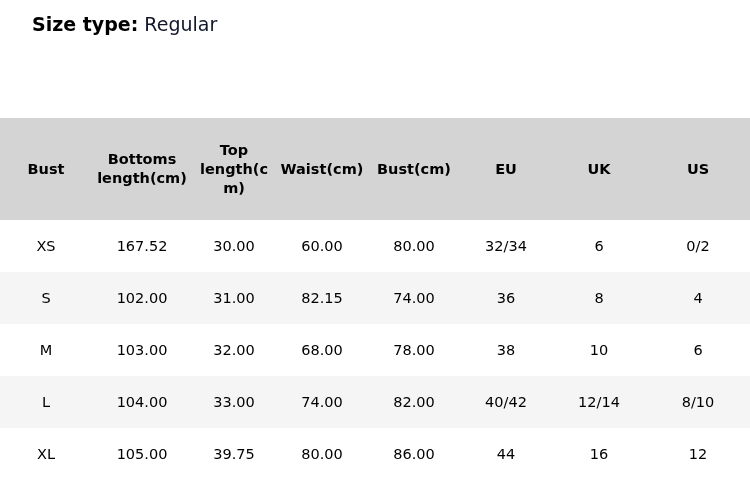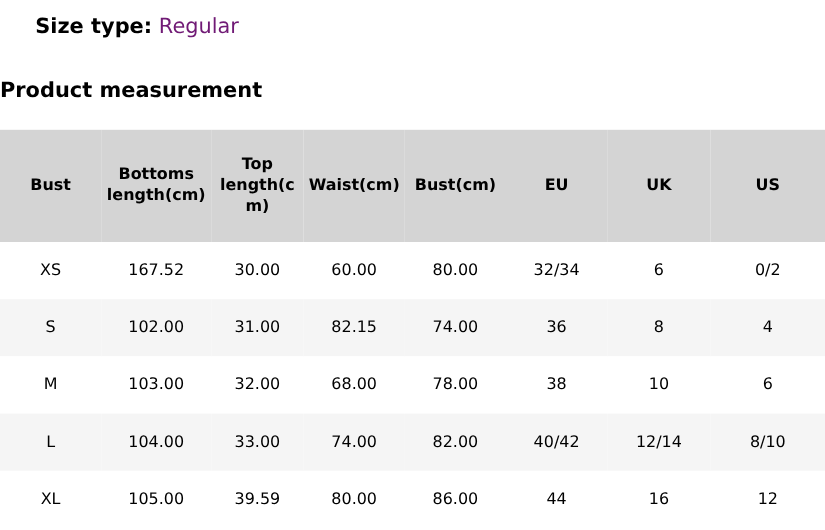--- a/index.html
+++ b/index.html
@@ -25,21 +25,21 @@
     line-height: 24px;
     white-space: nowrap;
   }
   .size-type-label {
     font-weight: bold;
     color: #000000;
     margin-left: 32px;
   }
   .size-type-value {
     font-weight: normal;
-    color: #701a75;
+    color: #0f172a;
   }
   .section-title {
     position: absolute;
     left: 0;
     top: 70px;
     font-size: 19px;
     line-height: 24px;
     font-weight: bold;
     color: #000000;
     white-space: nowrap;
@@ -94,21 +94,20 @@
 </head>
 <body>
 
 <div class="page">
 
   <div class="size-type-line">
     <span class="size-type-label">Size type:</span>
     <span class="size-type-value">Regular</span>
   </div>
 
-  <div class="section-title">Product measurement</div>
 
   <div class="table-wrap">
     <table class="meas">
       <colgroup>
         <col class="c0">
           <col class="c1">
           <col class="c2">
           <col class="c3">
         <col class="c4">
           <col class="c5">
@@ -164,21 +163,21 @@
           <td>33.00</td>
           <td>74.00</td>
           <td>82.00</td>
           <td>40/42</td>
           <td>12/14</td>
           <td>8/10</td>
         </tr>
         <tr class="row-even">
           <td>XL</td>
           <td>105.00</td>
-          <td>39.59</td>
+          <td>39.75</td>
           <td>80.00</td>
           <td>86.00</td>
           <td>44</td>
           <td>16</td>
           <td>12</td>
         </tr>
       </tbody>
     </table>
   </div>
 

